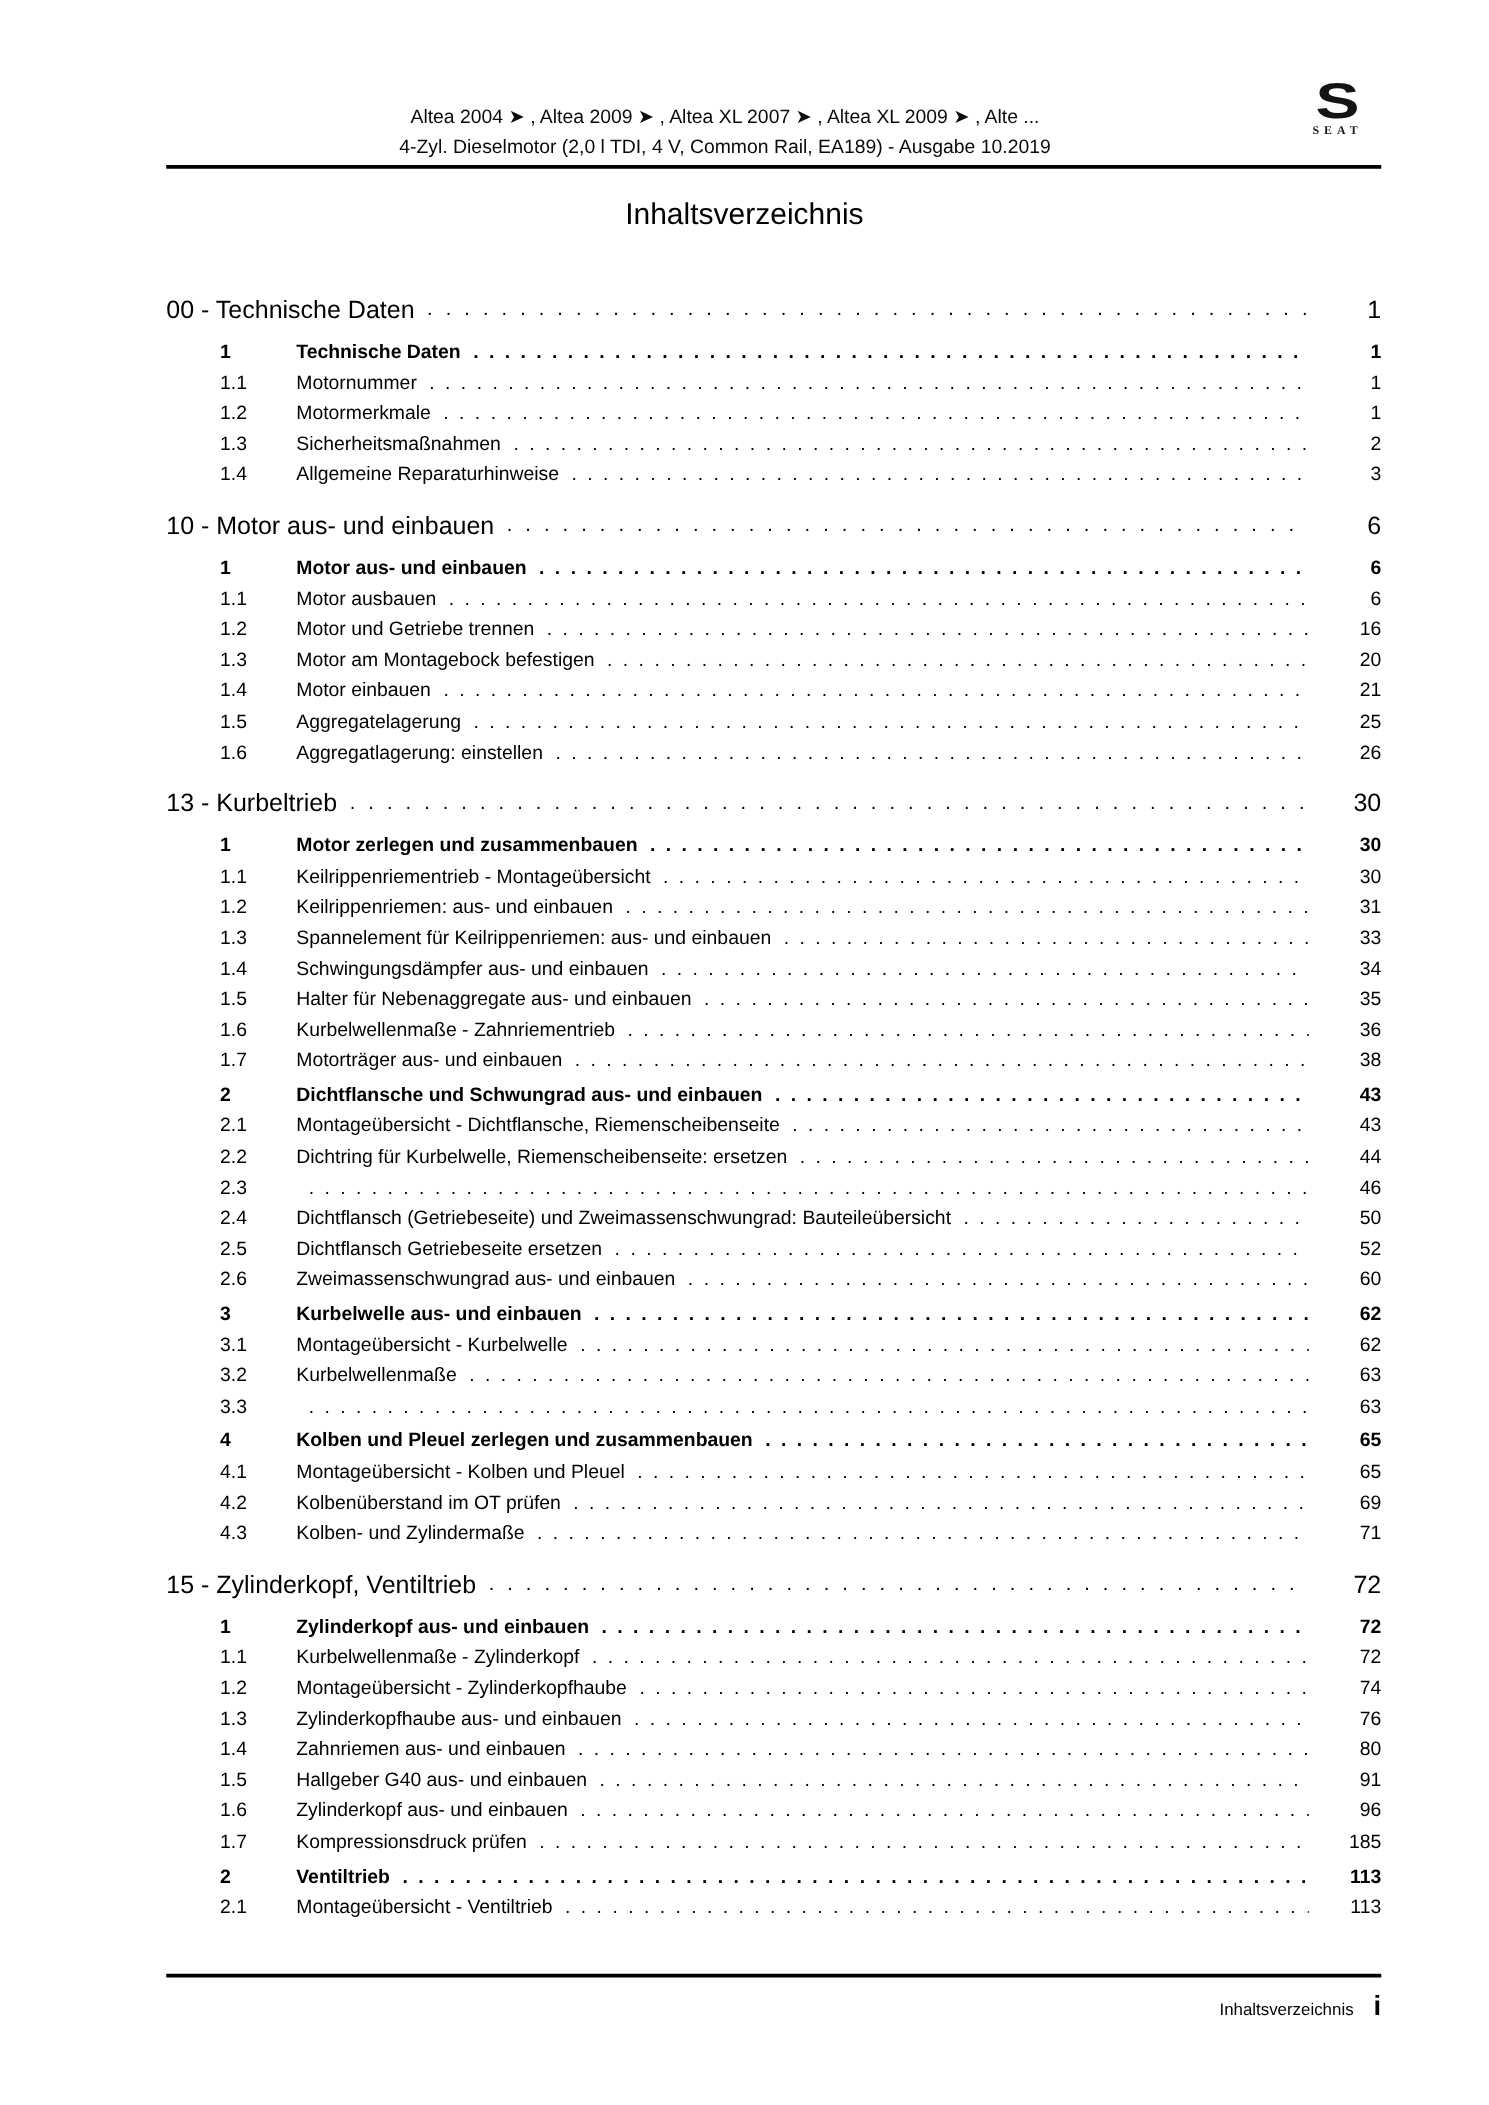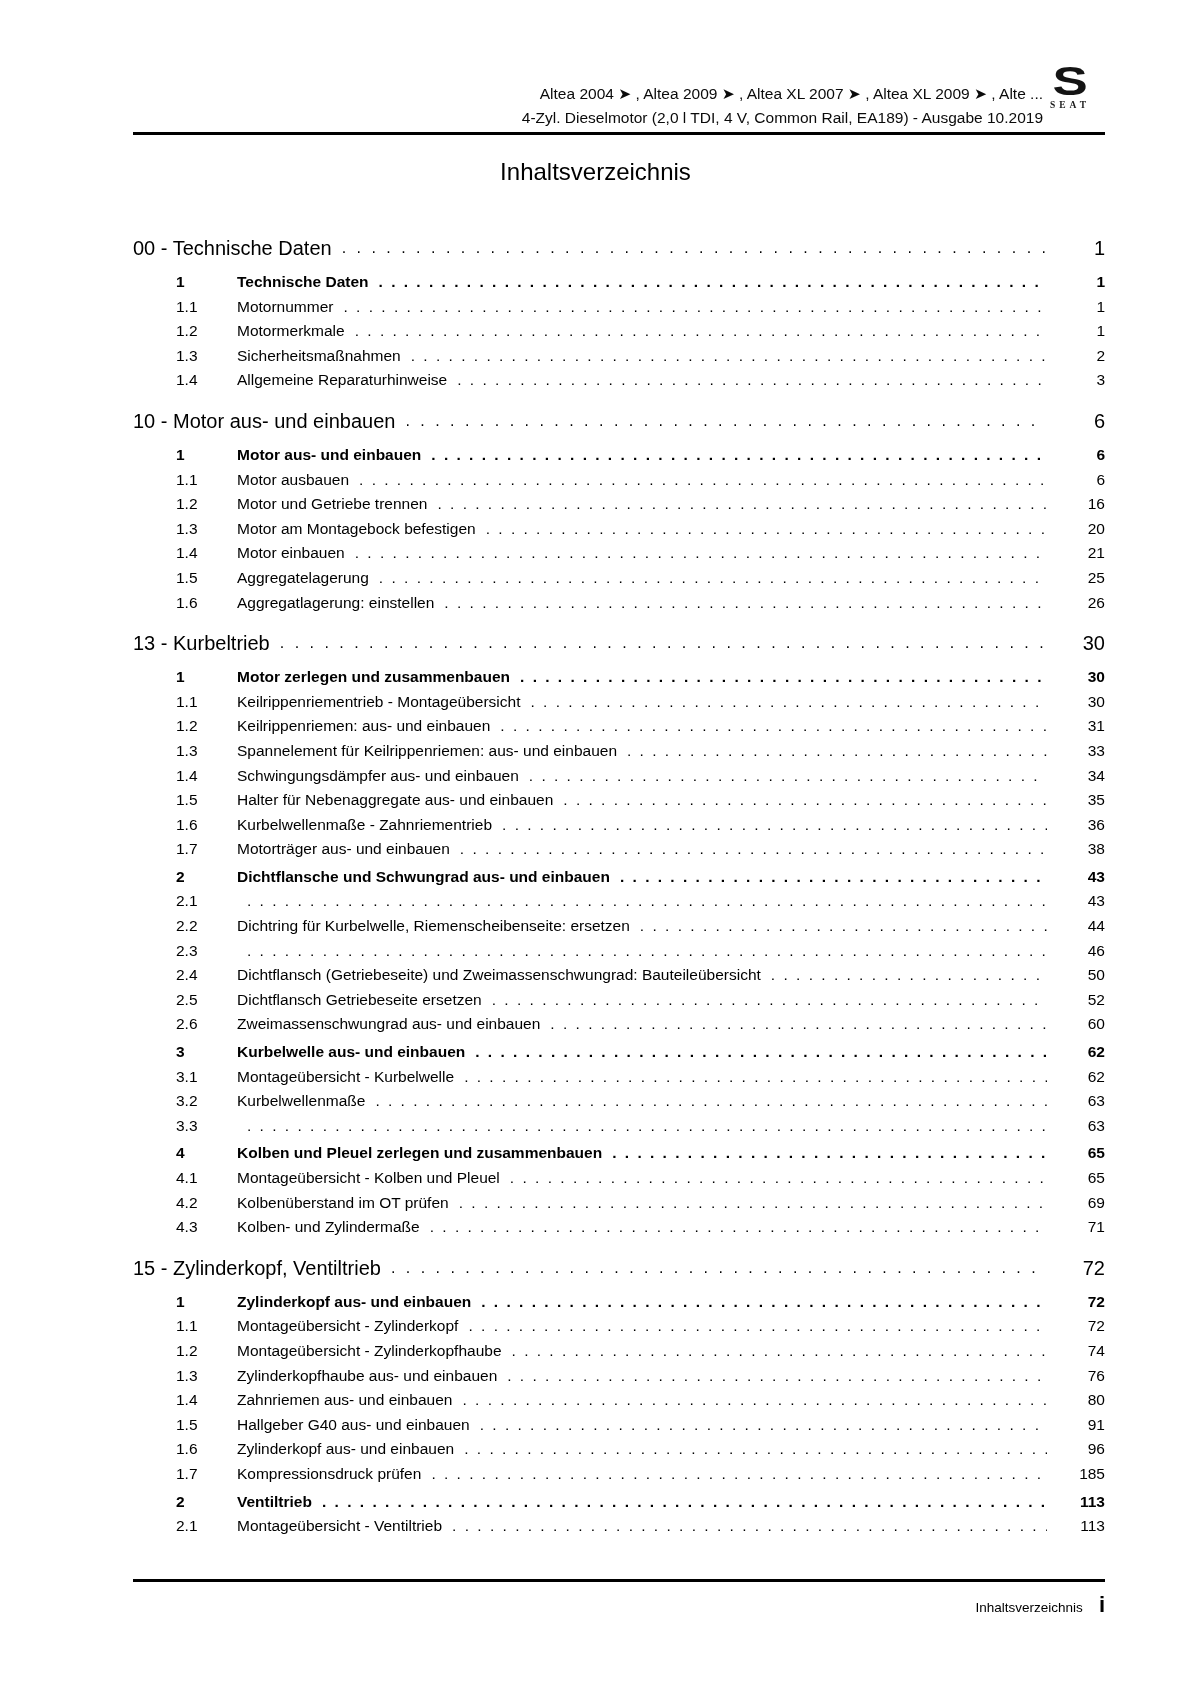--- a/index.html
+++ b/index.html
@@ -3,22 +3,22 @@
 <meta charset="utf-8">
 <style>
   html,body { margin:0; padding:0; background:#ffffff; }
   .page {
     position:relative; width:1191px; height:1684px; background:#ffffff;
     color:#000; font-family:"Liberation Sans","DejaVu Sans",sans-serif;
     overflow:hidden;
   }
   
   .header-text {
-    position:absolute; top:82px; left:149px; width:894px;
-    text-align:right; font-size:15.5px; line-height:24px; color:#0a0a0a;
+    position:absolute; top:82px; left:133px; width:894px;
+    text-align:center; font-size:15.5px; line-height:24px; color:#0a0a0a;
   }
   .logo {
     position:absolute; left:1041px; top:62px; width:58px; text-align:center;
   }
   .logo-s {
     display:block; font-weight:bold; font-size:40px; line-height:38px;
     transform:scaleX(1.32); color:#141414;
   }
   .logo-word {
     display:block; font-size:9.5px; letter-spacing:4px; font-weight:600;
@@ -244,20 +244,21 @@
 
   <div class="row entry subhead">
     <span class="num">2</span>
     <span class="etitle">Dichtflansche und Schwungrad aus- und einbauen</span>
     <span class="leader">. . . . . . . . . . . . . . . . . . . . . . . . . . . . . . . . . . . . . . . . . . . . . . . . . . . . . . . . . . . . . . . . . . . . . . . . . . . . . . . . . . . . . . . . . . . . . . . . . . . . . . . . . . . . . . . . . . . . . . . . . . . . . . . . . . . . . . . . . . . . . . . . . . . . . . . . . . . . . . . . . . . . . . . . . . . . . . . . . . . . . . . . . . . . . . . . . . . . . . . . </span>
     <span class="page-num">43</span>
   </div>
 
   <div class="row entry">
     <span class="num">2.1</span>
+    <span class="etitle">Montageübersicht - Dichtflansche, Riemenscheibenseite</span>
     <span class="leader">. . . . . . . . . . . . . . . . . . . . . . . . . . . . . . . . . . . . . . . . . . . . . . . . . . . . . . . . . . . . . . . . . . . . . . . . . . . . . . . . . . . . . . . . . . . . . . . . . . . . . . . . . . . . . . . . . . . . . . . . . . . . . . . . . . . . . . . . . . . . . . . . . . . . . . . . . . . . . . . . . . . . . . . . . . . . . . . . . . . . . . . . . . . . . . . . . . . . . . . . </span>
     <span class="page-num">43</span>
   </div>
 
   <div class="row entry">
     <span class="num">2.2</span>
     <span class="etitle">Dichtring für Kurbelwelle, Riemenscheibenseite: ersetzen</span>
     <span class="leader">. . . . . . . . . . . . . . . . . . . . . . . . . . . . . . . . . . . . . . . . . . . . . . . . . . . . . . . . . . . . . . . . . . . . . . . . . . . . . . . . . . . . . . . . . . . . . . . . . . . . . . . . . . . . . . . . . . . . . . . . . . . . . . . . . . . . . . . . . . . . . . . . . . . . . . . . . . . . . . . . . . . . . . . . . . . . . . . . . . . . . . . . . . . . . . . . . . . . . . . . </span>
     <span class="page-num">44</span>
   </div>
@@ -354,21 +355,21 @@
 
   <div class="row entry subhead">
     <span class="num">1</span>
     <span class="etitle">Zylinderkopf aus- und einbauen</span>
     <span class="leader">. . . . . . . . . . . . . . . . . . . . . . . . . . . . . . . . . . . . . . . . . . . . . . . . . . . . . . . . . . . . . . . . . . . . . . . . . . . . . . . . . . . . . . . . . . . . . . . . . . . . . . . . . . . . . . . . . . . . . . . . . . . . . . . . . . . . . . . . . . . . . . . . . . . . . . . . . . . . . . . . . . . . . . . . . . . . . . . . . . . . . . . . . . . . . . . . . . . . . . . . </span>
     <span class="page-num">72</span>
   </div>
 
   <div class="row entry">
     <span class="num">1.1</span>
-    <span class="etitle">Montageübersicht - Zylinderkopf</span>
+    <span class="etitle">Kurbelwellenmaße - Zylinderkopf</span>
     <span class="leader">. . . . . . . . . . . . . . . . . . . . . . . . . . . . . . . . . . . . . . . . . . . . . . . . . . . . . . . . . . . . . . . . . . . . . . . . . . . . . . . . . . . . . . . . . . . . . . . . . . . . . . . . . . . . . . . . . . . . . . . . . . . . . . . . . . . . . . . . . . . . . . . . . . . . . . . . . . . . . . . . . . . . . . . . . . . . . . . . . . . . . . . . . . . . . . . . . . . . . . . . </span>
     <span class="page-num">72</span>
   </div>
 
   <div class="row entry">
     <span class="num">1.2</span>
     <span class="etitle">Montageübersicht - Zylinderkopfhaube</span>
     <span class="leader">. . . . . . . . . . . . . . . . . . . . . . . . . . . . . . . . . . . . . . . . . . . . . . . . . . . . . . . . . . . . . . . . . . . . . . . . . . . . . . . . . . . . . . . . . . . . . . . . . . . . . . . . . . . . . . . . . . . . . . . . . . . . . . . . . . . . . . . . . . . . . . . . . . . . . . . . . . . . . . . . . . . . . . . . . . . . . . . . . . . . . . . . . . . . . . . . . . . . . . . . </span>
     <span class="page-num">74</span>
   </div>

